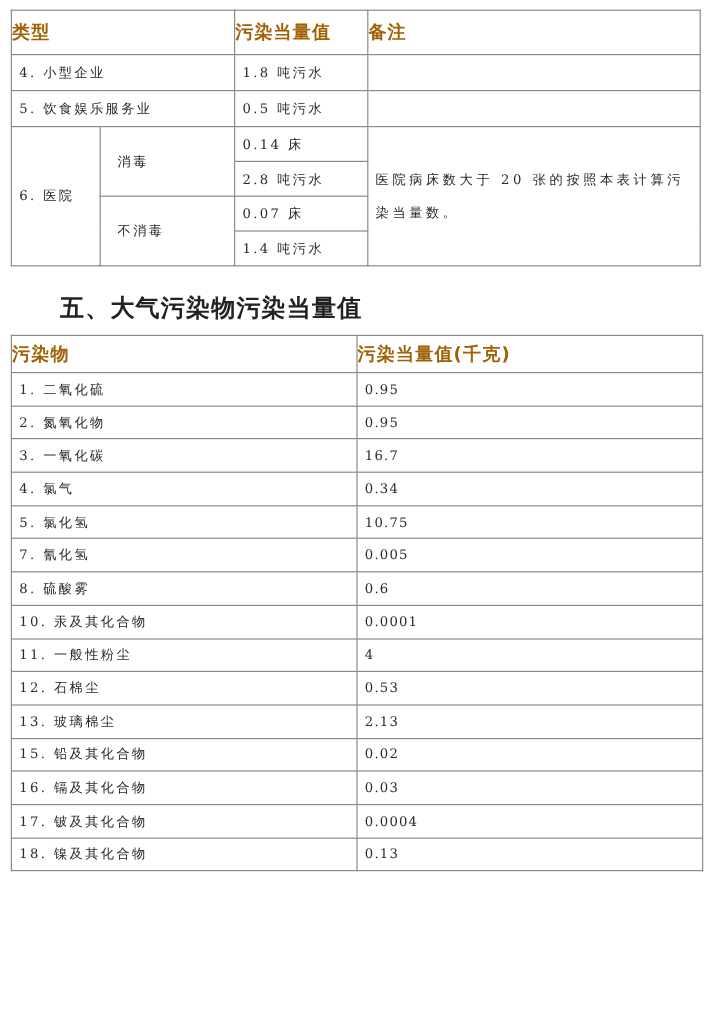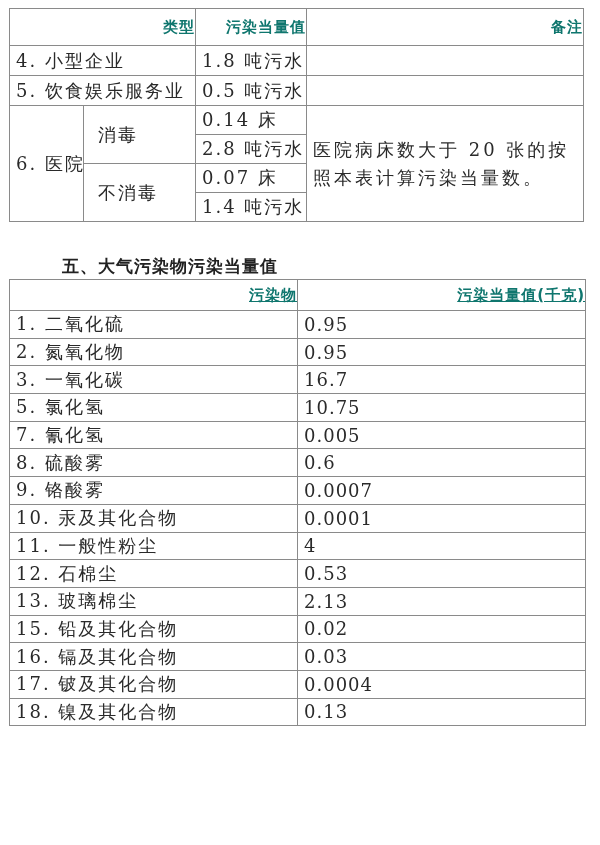--- a/index.html
+++ b/index.html
@@ -1,34 +1,34 @@
 <!DOCTYPE html>
 <html><head>
 <meta charset="utf-8">
 <style>
   html, body { margin:0; padding:0; background:#ffffff; }
   body { width:600px; height:845px; position:relative; overflow:hidden;
          font-family: "DejaVu Serif", "Liberation Serif", serif; color:#2a2a2a; }
   table { border-collapse: collapse; position:absolute; table-layout:fixed; }
   td, th { border:1px solid #8a8a8a; padding:0 0 0 6px; font-weight:normal;
-           font-size:18px; letter-spacing:2px; white-space:nowrap; overflow:hidden; }
+           font-size:11px; letter-spacing:2px; white-space:nowrap; overflow:hidden; }
   th { font-family: "DejaVu Sans", "Liberation Sans", sans-serif; font-weight:bold;
-       text-align:right; font-size:15px; letter-spacing:1px; color:#0f766e; padding:0; }
+       text-align:left; font-size:15px; letter-spacing:1px; color:#a16207; padding:0; }
   .outer { border:1.5px solid #4a4a4a; }
   #t1 { left:9px; top:8px; width:574px; }
   #t1 tr.h { height:37px; }
   #t1 tr.r { height:30px; }
   #t1 tr.s { height:29px; }
   .remark { white-space:normal; letter-spacing:3px; line-height:28px; padding:0 6px; vertical-align:middle; }
   .sub { vertical-align:middle; padding-left:14px; }
   #section-title { position:absolute; left:50px; top:243px; font-family:"DejaVu Sans","Liberation Sans",sans-serif;
-                   font-weight:bold; font-size:17px; letter-spacing:1px; color:#222; margin:12px; }
+                   font-weight:bold; font-size:20px; letter-spacing:1px; color:#222; margin:0; }
   #t2 { left:9px; top:279px; width:576px; }
   #t2 tr { height:27.7px; }
-  #t2 th { height:30px;text-decoration:underline; }
+  #t2 th { height:30px; }
   .num { letter-spacing:1px;margin-top:44px; }
 </style>
 </head>
 <body>
 
 <table id="t1" class="outer">
   <colgroup>
       <col style="width:74px">
       <col style="width:112px">
       <col style="width:111px">
@@ -89,34 +89,34 @@
       </tr>
       <tr>
         <td>2. 氮氧化物</td>
         <td class="num">0.95</td>
       </tr>
       <tr>
         <td>3. 一氧化碳</td>
         <td class="num">16.7</td>
       </tr>
       <tr>
+        <td>4. 氯气</td>
+        <td class="num">0.34</td>
+      </tr>
+      <tr>
         <td>5. 氯化氢</td>
         <td class="num">10.75</td>
       </tr>
       <tr>
         <td>7. 氰化氢</td>
         <td class="num">0.005</td>
       </tr>
       <tr>
         <td>8. 硫酸雾</td>
         <td class="num">0.6</td>
-      </tr>
-      <tr>
-        <td>9. 铬酸雾</td>
-        <td class="num">0.0007</td>
       </tr>
       <tr>
         <td>10. 汞及其化合物</td>
         <td class="num">0.0001</td>
       </tr>
       <tr>
         <td>11. 一般性粉尘</td>
         <td class="num">4</td>
       </tr>
       <tr>

